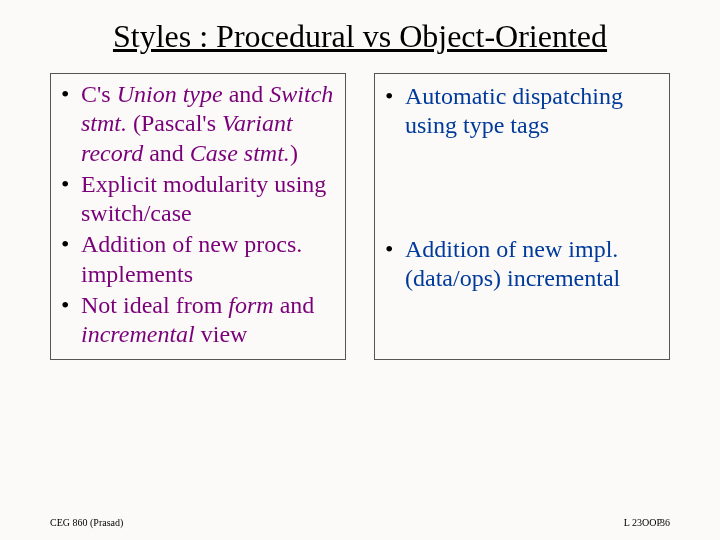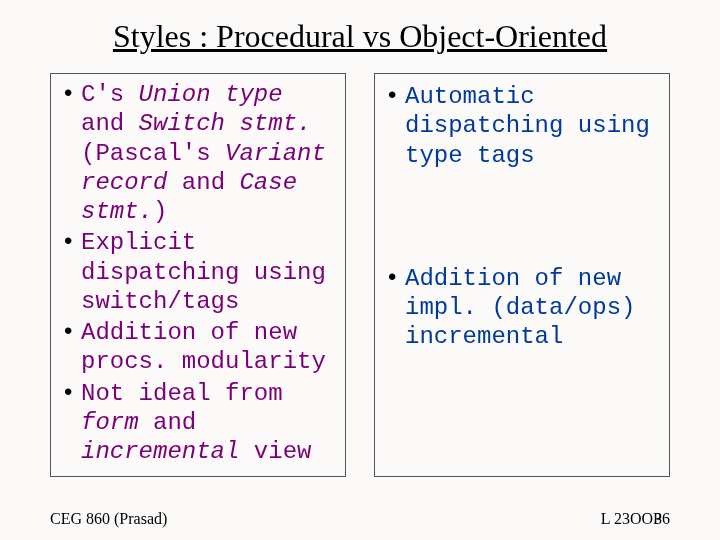--- a/index.html
+++ b/index.html
@@ -23,21 +23,20 @@
   .title {
     font-size: 32px;
     text-align: center;
     text-decoration: underline;
     margin: 0 0 18px 0;
     font-weight: normal;
   }
   .columns {
     display: flex;
     gap: 28px;
-    font-family: Liberation Mono, monospace;
   }
   .col {
     flex: 1;
     border: 1px solid #555;
     padding: 6px 10px 10px 10px;
     box-sizing: border-box;
   }
   ul {
     list-style: none;
     margin: 0;
@@ -61,39 +60,39 @@
   .col.right li.bullet { color: #003a9a; }
   .col.right ul { padding-top: 2px; }
   .col.right li.bullet:nth-child(2) { margin-top: 94px; }
   .col.right li.bullet:nth-child(3) { margin-top: 48px; }
   em { font-style: italic; }
   .footer {
     position: absolute;
     left: 50px;
     right: 50px;
     bottom: 12px;
-    font-size: 16px;
+    font-size: 10px;
     display: flex;
     justify-content: space-between;
     color: #000;
   }
   .footer .center { position: absolute; left: 0; right: 8px; text-align: right; }
 </style>
 </head>
 <body>
 
 <div class="slide">
   <h1 class="title">Styles : Procedural vs Object-Oriented</h1>
 
   <div class="columns">
     <div class="col left">
       <ul>
         <li class="bullet">C's <em>Union type</em> and <em>Switch stmt.</em> (Pascal's <em>Variant record</em> and <em>Case stmt.</em>)</li>
-        <li class="bullet">Explicit dispatching using switch/tags</li>
-        <li class="bullet">Addition of new procs. modularity</li>
+        <li class="bullet">Explicit modularity using switch/case</li>
+        <li class="bullet">Addition of new procs. implements</li>
         <li class="bullet">Not ideal from <em>form</em> and <em>incremental</em> view</li>
       </ul>
     </div>
     <div class="col right">
       <ul>
         <li class="bullet">Automatic dispatching using type tags</li>
         <li class="bullet">Addition of new impl. (data/ops) incremental</li>
       </ul>
     </div>
   </div>

